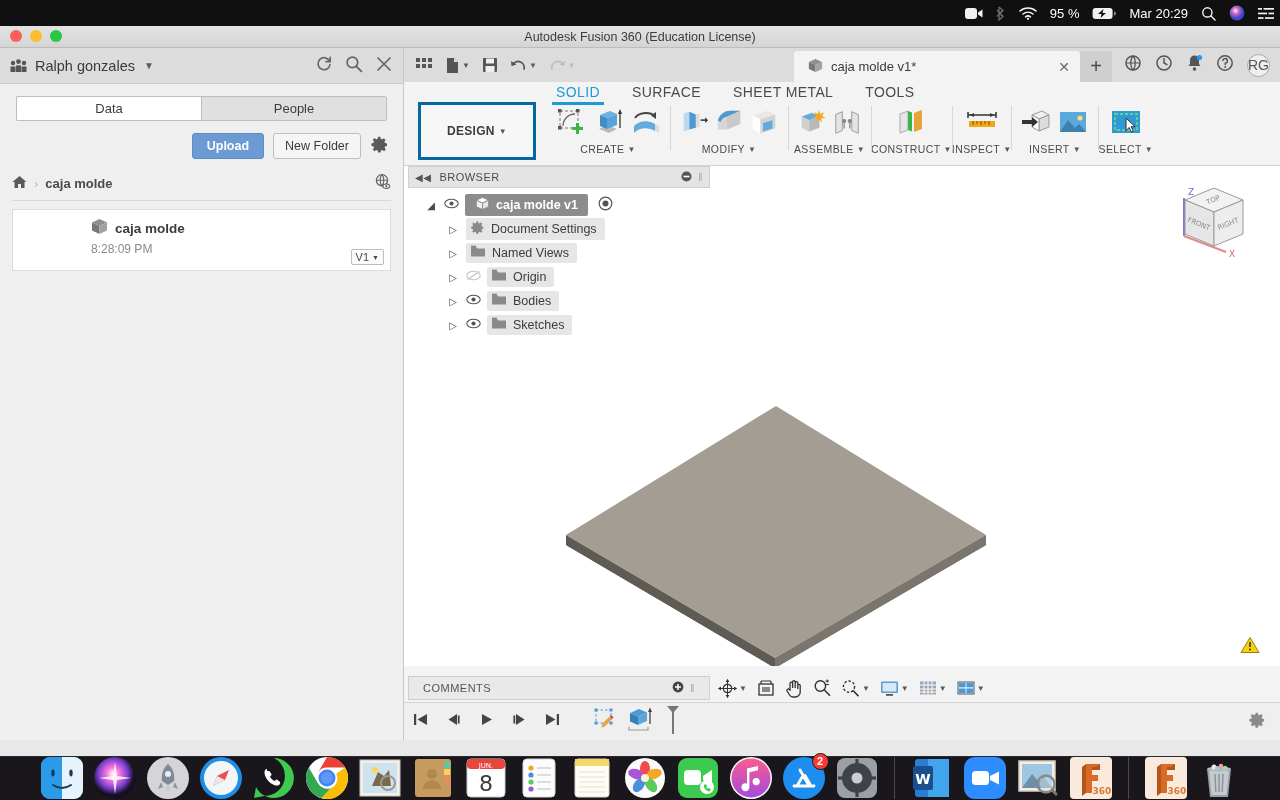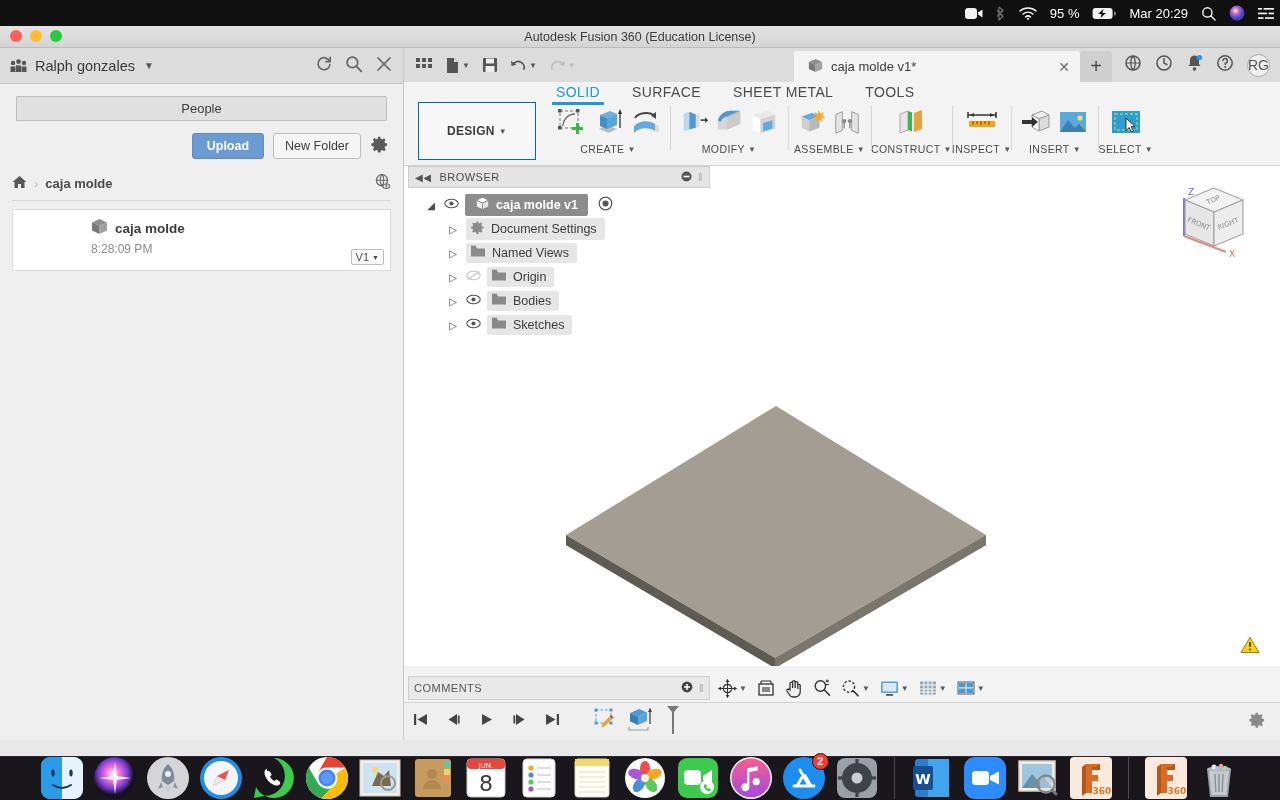--- a/index.html
+++ b/index.html
@@ -149,21 +149,21 @@
     font-size: 14px; letter-spacing: .4px; color: #4a4a4a;
     padding: 2px 16px 0 16px; position: relative;
   }
   .ribtab.active { color: #1a9ad8; }
   .ribtab.active::after {
     content:""; position: absolute; left: 12px; right: 12px; bottom: -3px;
     height: 3px; background: #1a9ad8;
   }
   .ribbody { display: flex; align-items: flex-start; padding-left: 8px; height: 62px; }
   .designbox {
-    width: 118px; height: 58px; border: 1px solid #0369a1; background: #f7f7f7;
+    width: 118px; height: 58px; border: 3px solid #0369a1; background: #f7f7f7;
     display: flex; align-items: center; justify-content: center;
     font-size: 12px; color: #3c3c3c; font-weight: bold; letter-spacing: .3px;
     margin: 0 10px 0 6px; gap: 4px;
   }
   .panel { display: flex; flex-direction: column; align-items: center; position: relative; }
   .panel .icons { display: flex; align-items: flex-end; gap: 5px; height: 40px; padding: 2px 9px 0 9px; }
   .panel .plabel {
     font-size: 10.5px; color: #4a4a4a; letter-spacing: .4px;
     display: flex; align-items: center; gap: 3px; margin-top: 1px;
   }
@@ -199,21 +199,21 @@
     position: absolute; top: 118px; left: 0; right: 0; bottom: 74px;
     background: #fff; overflow: hidden;
   }
   .viewcube { position: absolute; right: 28px; top: 12px; }
   .warn { position: absolute; right: 20px; bottom: 8px; }
 
   
   .combar {
     position: absolute; left: 4px; bottom: 40px; width: 302px; height: 24px;
     background: #e9e9e9; border: 1px solid #cecece;
-    display: flex; align-items: center; padding: 0 5px;
+    display: flex; align-items: center; padding: 0 14px;
     font-size: 11px; color: #555; letter-spacing: .5px; gap: 41px;
   }
   .combar .right { margin-left: auto; display: flex; align-items: center; gap: 6px; }
   .navbar2 {
     position: absolute; left: 314px; bottom: 38px; height: 28px;
     display: flex; align-items: center; gap: 10px;
   }
   .navbar2 .ni { display: flex; align-items: center; gap: 2px; }
   .timeline {
     position: absolute; left: 0; right: 0; bottom: 0; height: 38px;
@@ -346,20 +346,21 @@
           </span>
           <span>
             <svg width="18" height="18" viewBox="0 0 18 18">
                 <path d="M3 3 L15 15 M15 3 L3 15" stroke="#666" stroke-width="1.7" stroke-linecap="round"></path>
               </svg>
           </span>
         </span>
       </div>
 
       <div class="dp-tabs">
+        <div class="dp-tab active">Data</div>
         <div class="dp-tab">People</div>
       </div>
 
       <div class="dp-actions">
         <div class="btn-upload">Upload</div>
         <div class="btn-newfolder">New Folder</div>
         <span>
           <svg width="19" height="19" viewBox="0 0 19 19">
               <path fill="#5a5a5a" d="M9.5 6.3a3.2 3.2 0 1 0 0 6.4 3.2 3.2 0 0 0 0-6.4zm0 4.8a1.6 1.6 0 1 1 0-3.2 1.6 1.6 0 0 1 0 3.2z"></path>
               <path fill="#5a5a5a" d="M17 10.9v-2.4l-2-.4a6 6 0 0 0-.6-1.5l1.2-1.7-1.7-1.7-1.7 1.2a6 6 0 0 0-1.5-.6l-.4-2H8.1l-.4 2a6 6 0 0 0-1.5.6L4.5 3.1 2.8 4.8 4 6.6a6 6 0 0 0-.6 1.5l-2 .4v2.4l2 .4a6 6 0 0 0 .6 1.5l-1.2 1.7 1.7 1.7 1.7-1.2a6 6 0 0 0 1.5.6l.4 2h2.4l.4-2a6 6 0 0 0 1.5-.6l1.7 1.2 1.7-1.7-1.2-1.7a6 6 0 0 0 .6-1.5z"></path>

